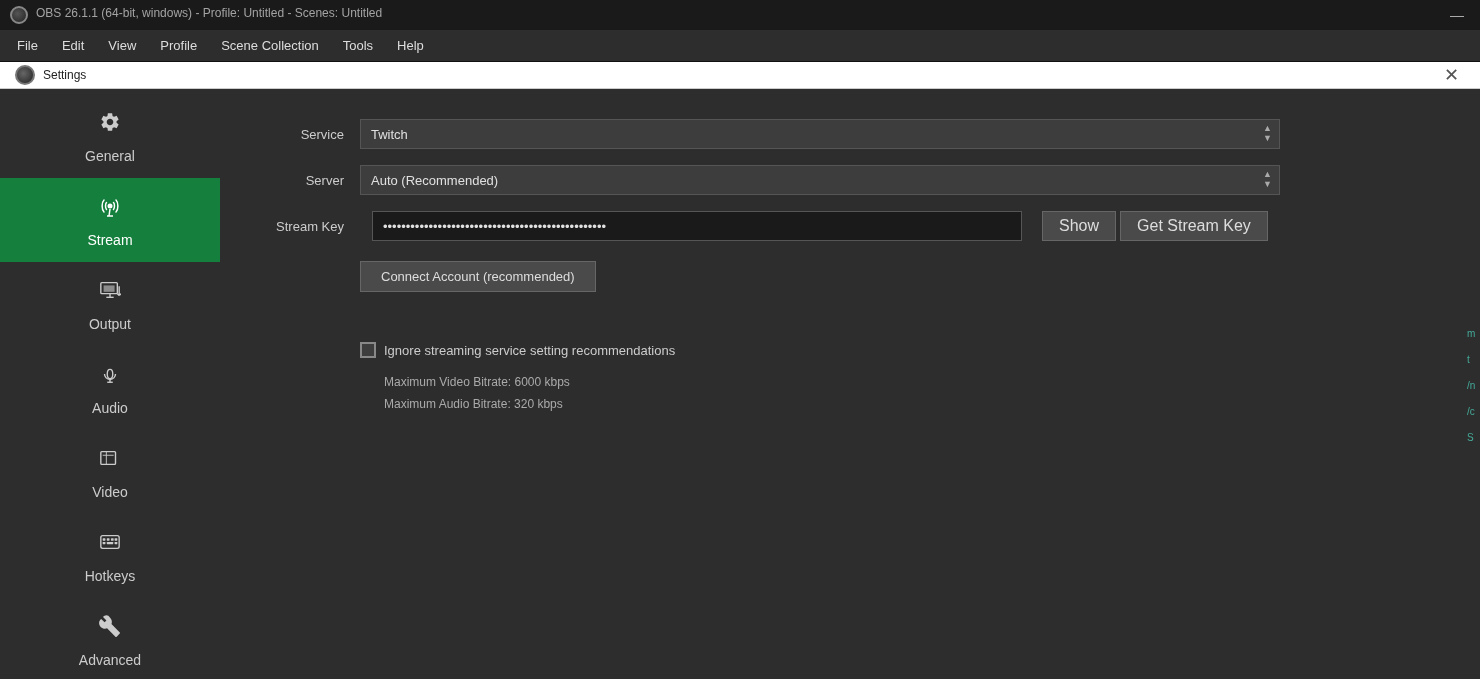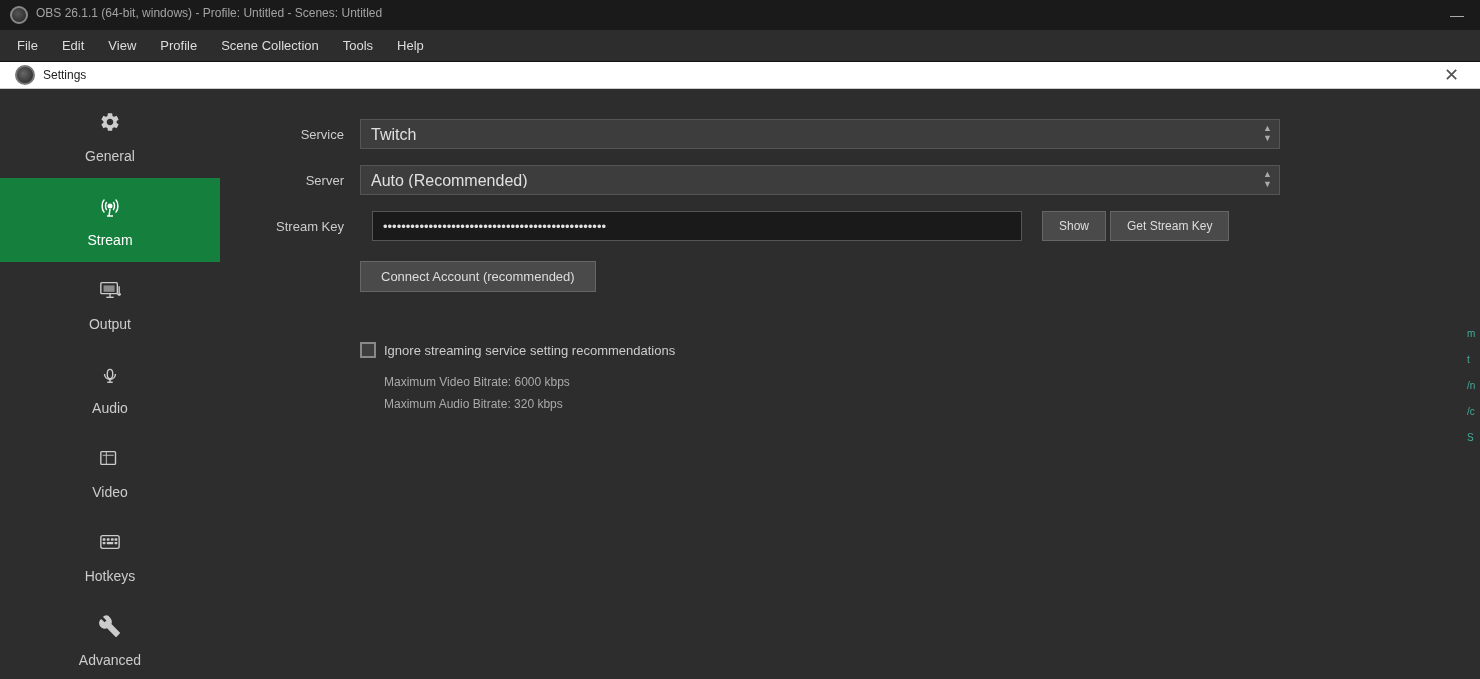--- a/index.html
+++ b/index.html
@@ -166,21 +166,21 @@
       flex: 1;
       max-width: 920px;
       position: relative;
     }
     .form-select {
       width: 100%;
       background: #3d3d3d;
       border: 1px solid #555;
       color: #e0e0e0;
       padding: 6px 24px 6px 10px;
-      font-size: 16px;
+      font-size: 13px;
       appearance: none;
       cursor: pointer;
       height: 30px;
     }
     .select-wrapper {
       position: relative;
       width: 100%;
     }
     .select-arrow {
       position: absolute;
@@ -222,21 +222,21 @@
     .stream-key-buttons {
       display: flex;
       gap: 4px;
       margin-left: 8px;
     }
     .btn {
       background: #4a4a4a;
       border: 1px solid #666;
       color: #ddd;
       padding: 5px 16px;
-      font-size: 12px;
+      font-size: 16px;
       cursor: pointer;
       height: 30px;
       white-space: nowrap;
     }
 
     
     .connect-btn {
       background: #4a4a4a;
       border: 1px solid #666;
       color: #ddd;

